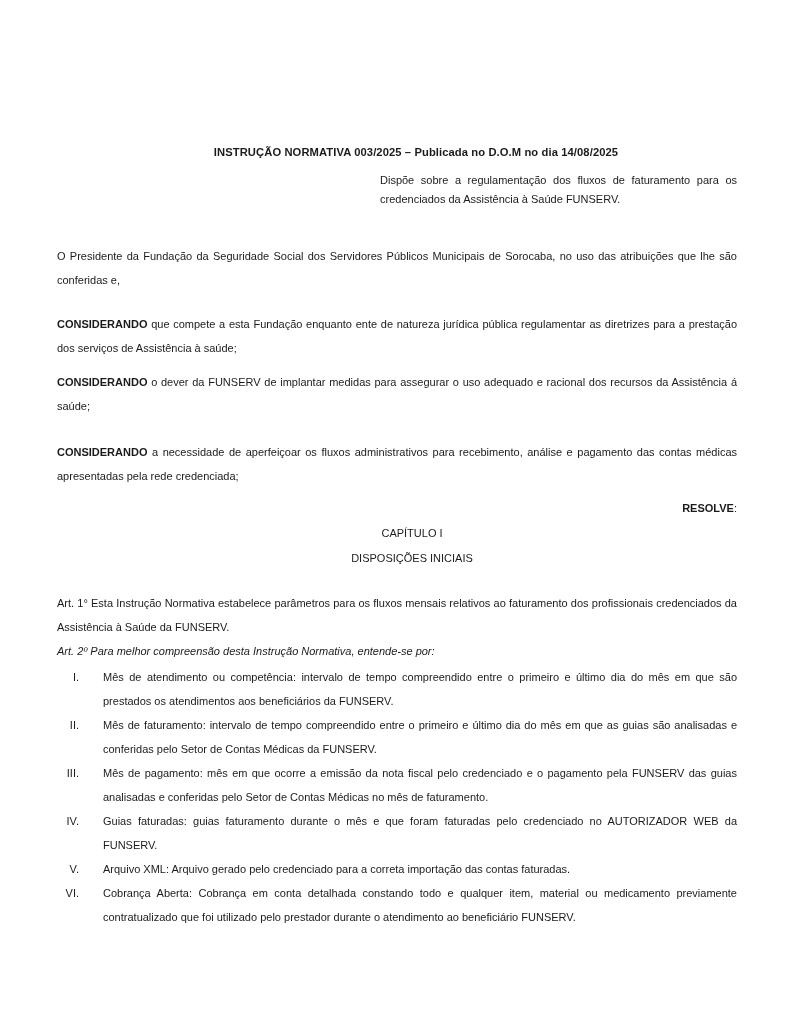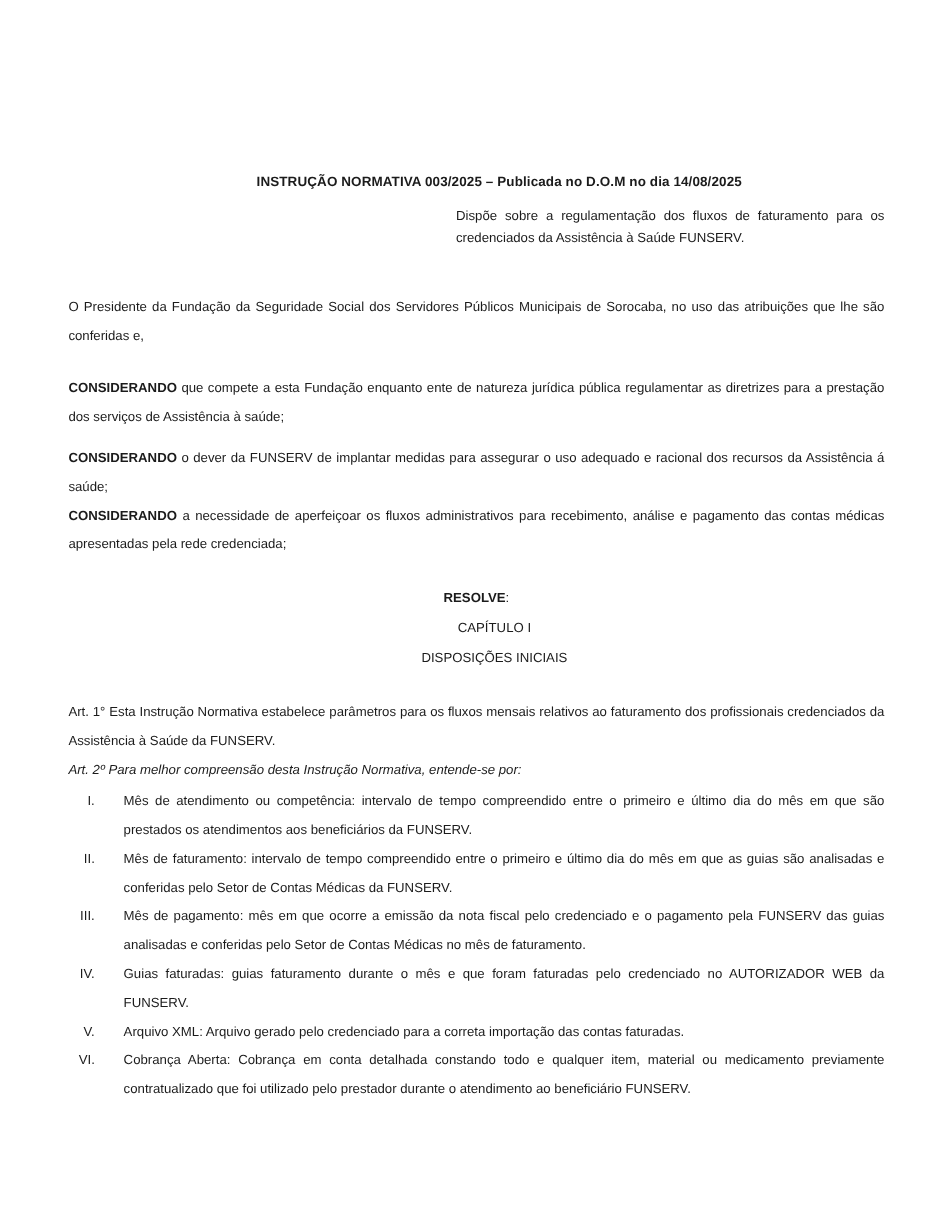--- a/index.html
+++ b/index.html
@@ -34,22 +34,22 @@
     text-align: justify;
   }
   .para {
     margin: 0;
     line-height: 24px;
     text-align: justify;
   }
   .preamble   { margin-top: 35px; }
   .consider-1 { margin-top: 20px; }
   .consider-2 { margin-top: 10px; }
-  .consider-3 { }
-  .resolve    { margin-top: 21px; text-align: center; }
+  .consider-3 { margin-top: 22px; }
+  .resolve    { margin-top: 8px; text-align: right; }
   .resolve .bold-label { font-weight: bold; }
   .bold-label { font-weight: bold; }
   .chapter-heading, .chapter-subheading {
     margin: 1px 0 0 30px;
     line-height: 24px;
     text-align: center;
     font-weight: normal;
     font-size: 11px;
   }
   .chapter-heading { margin-top: 1px; }

